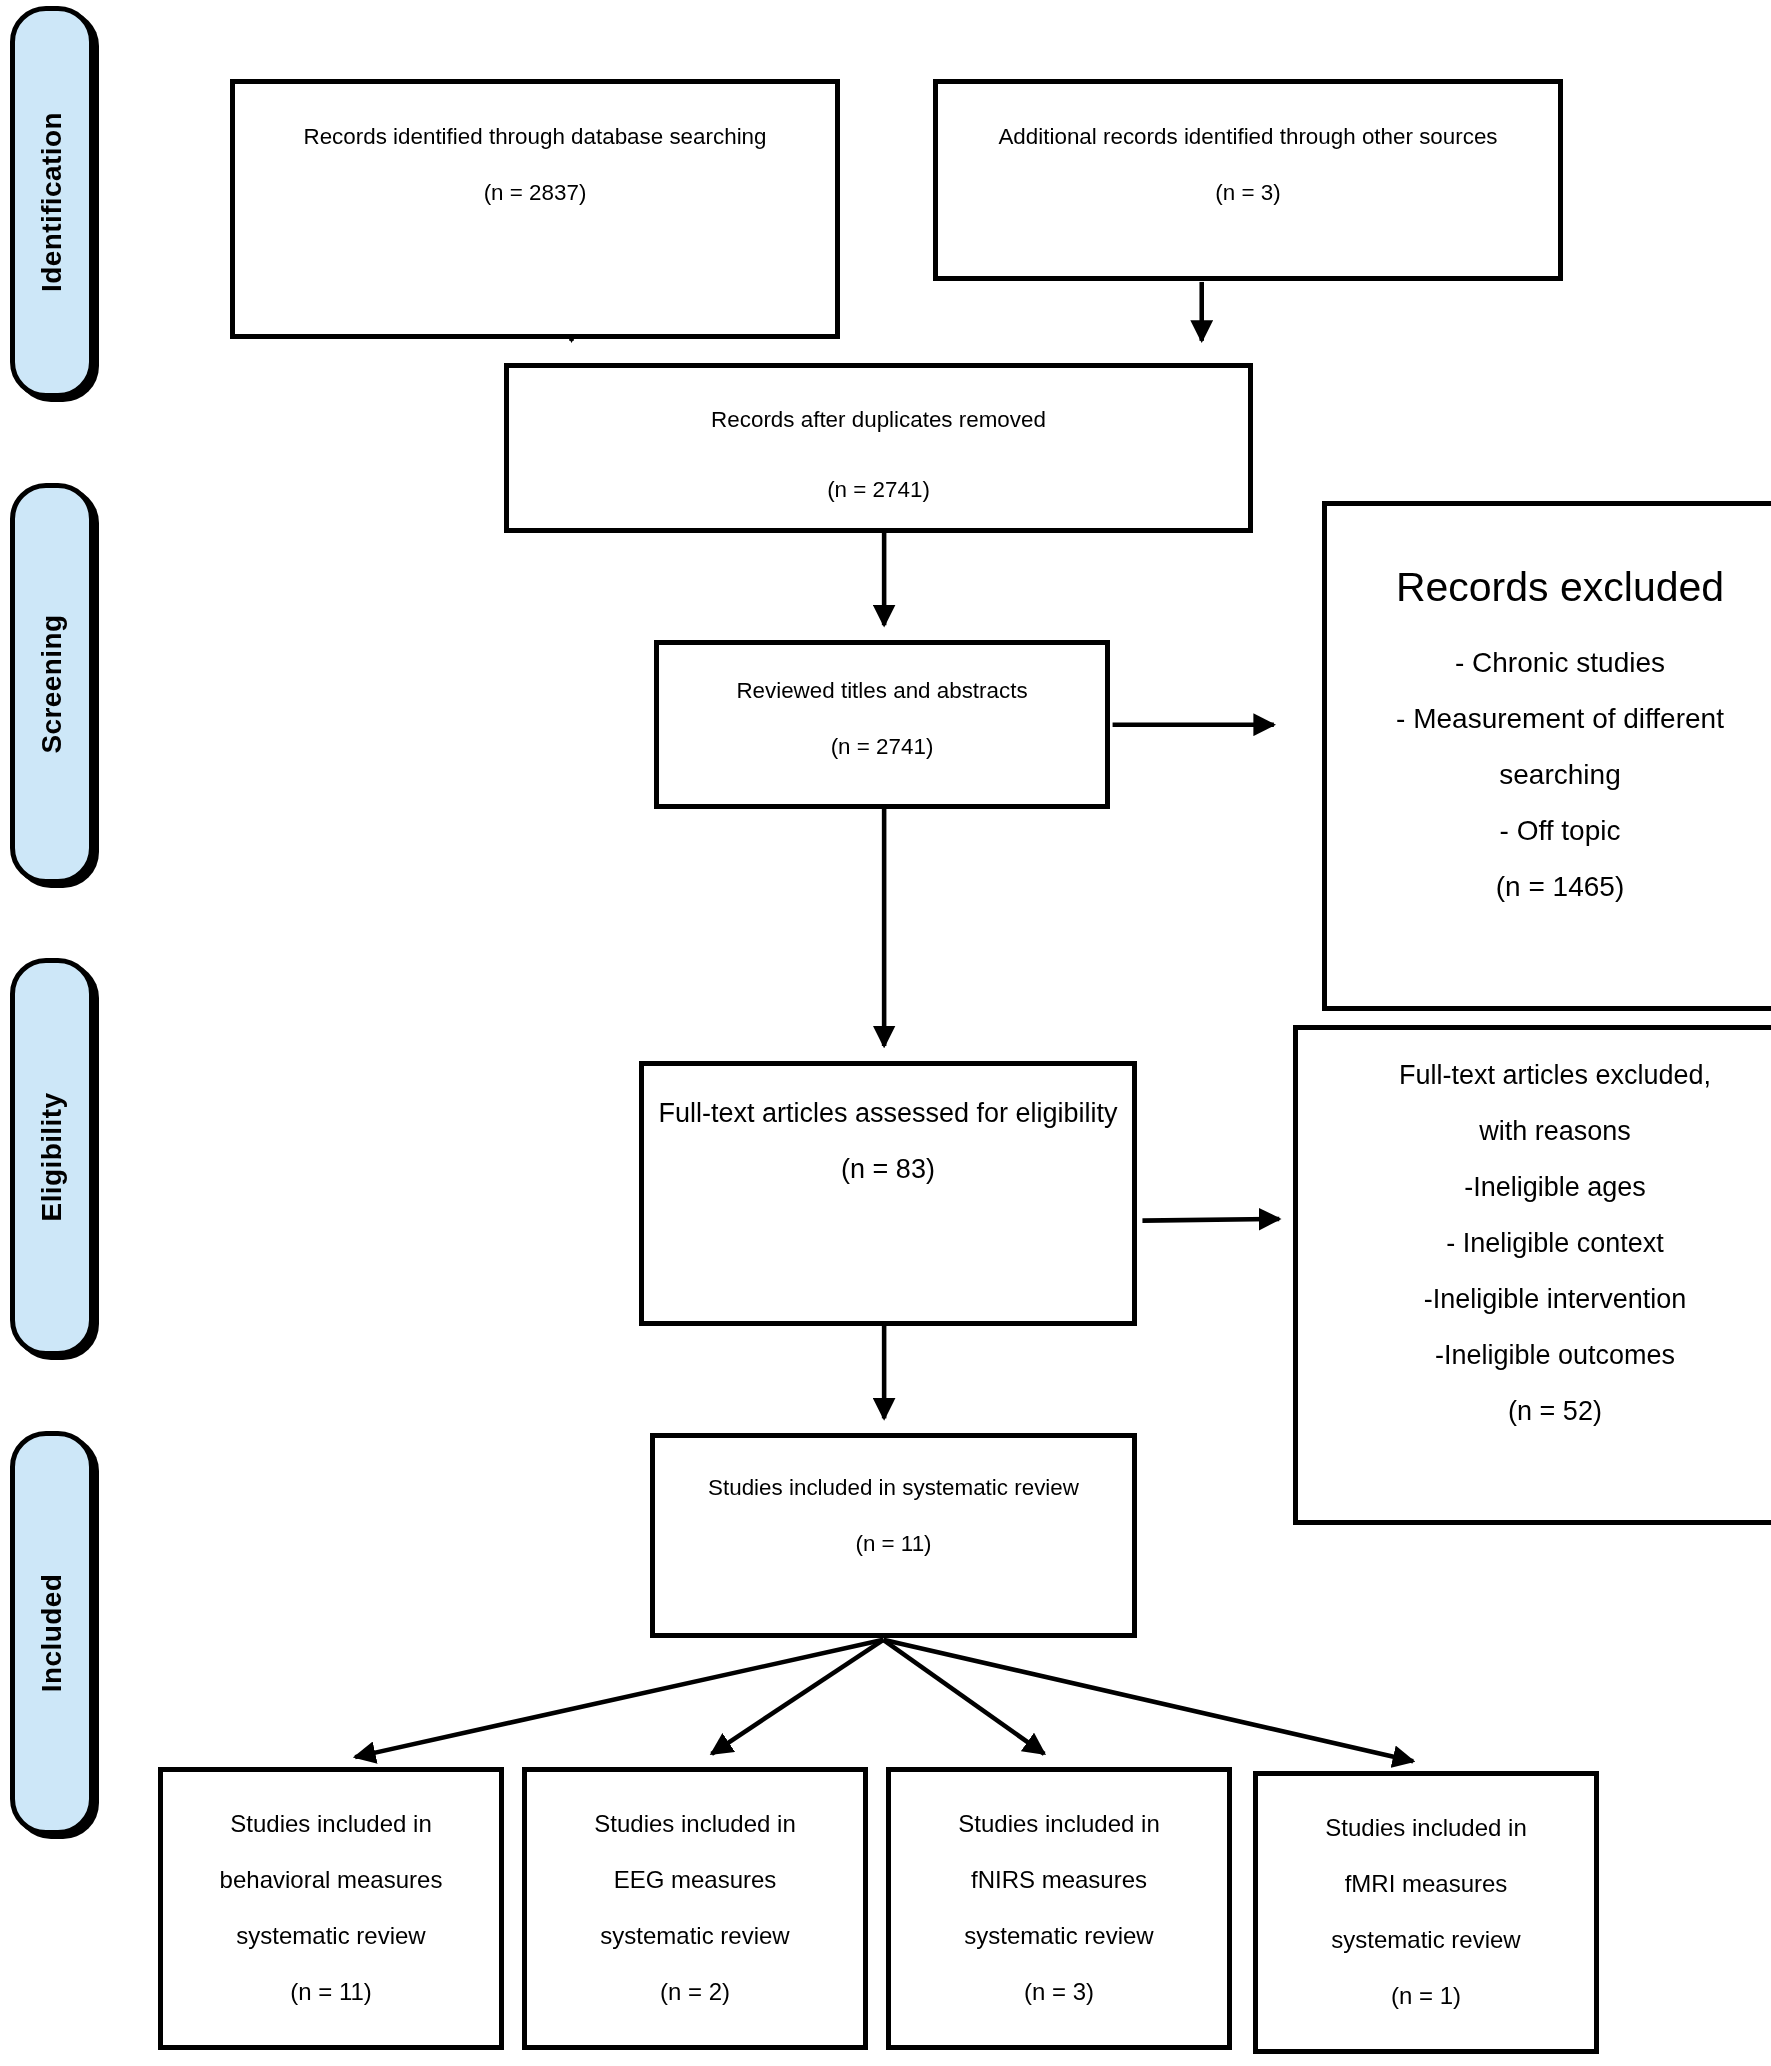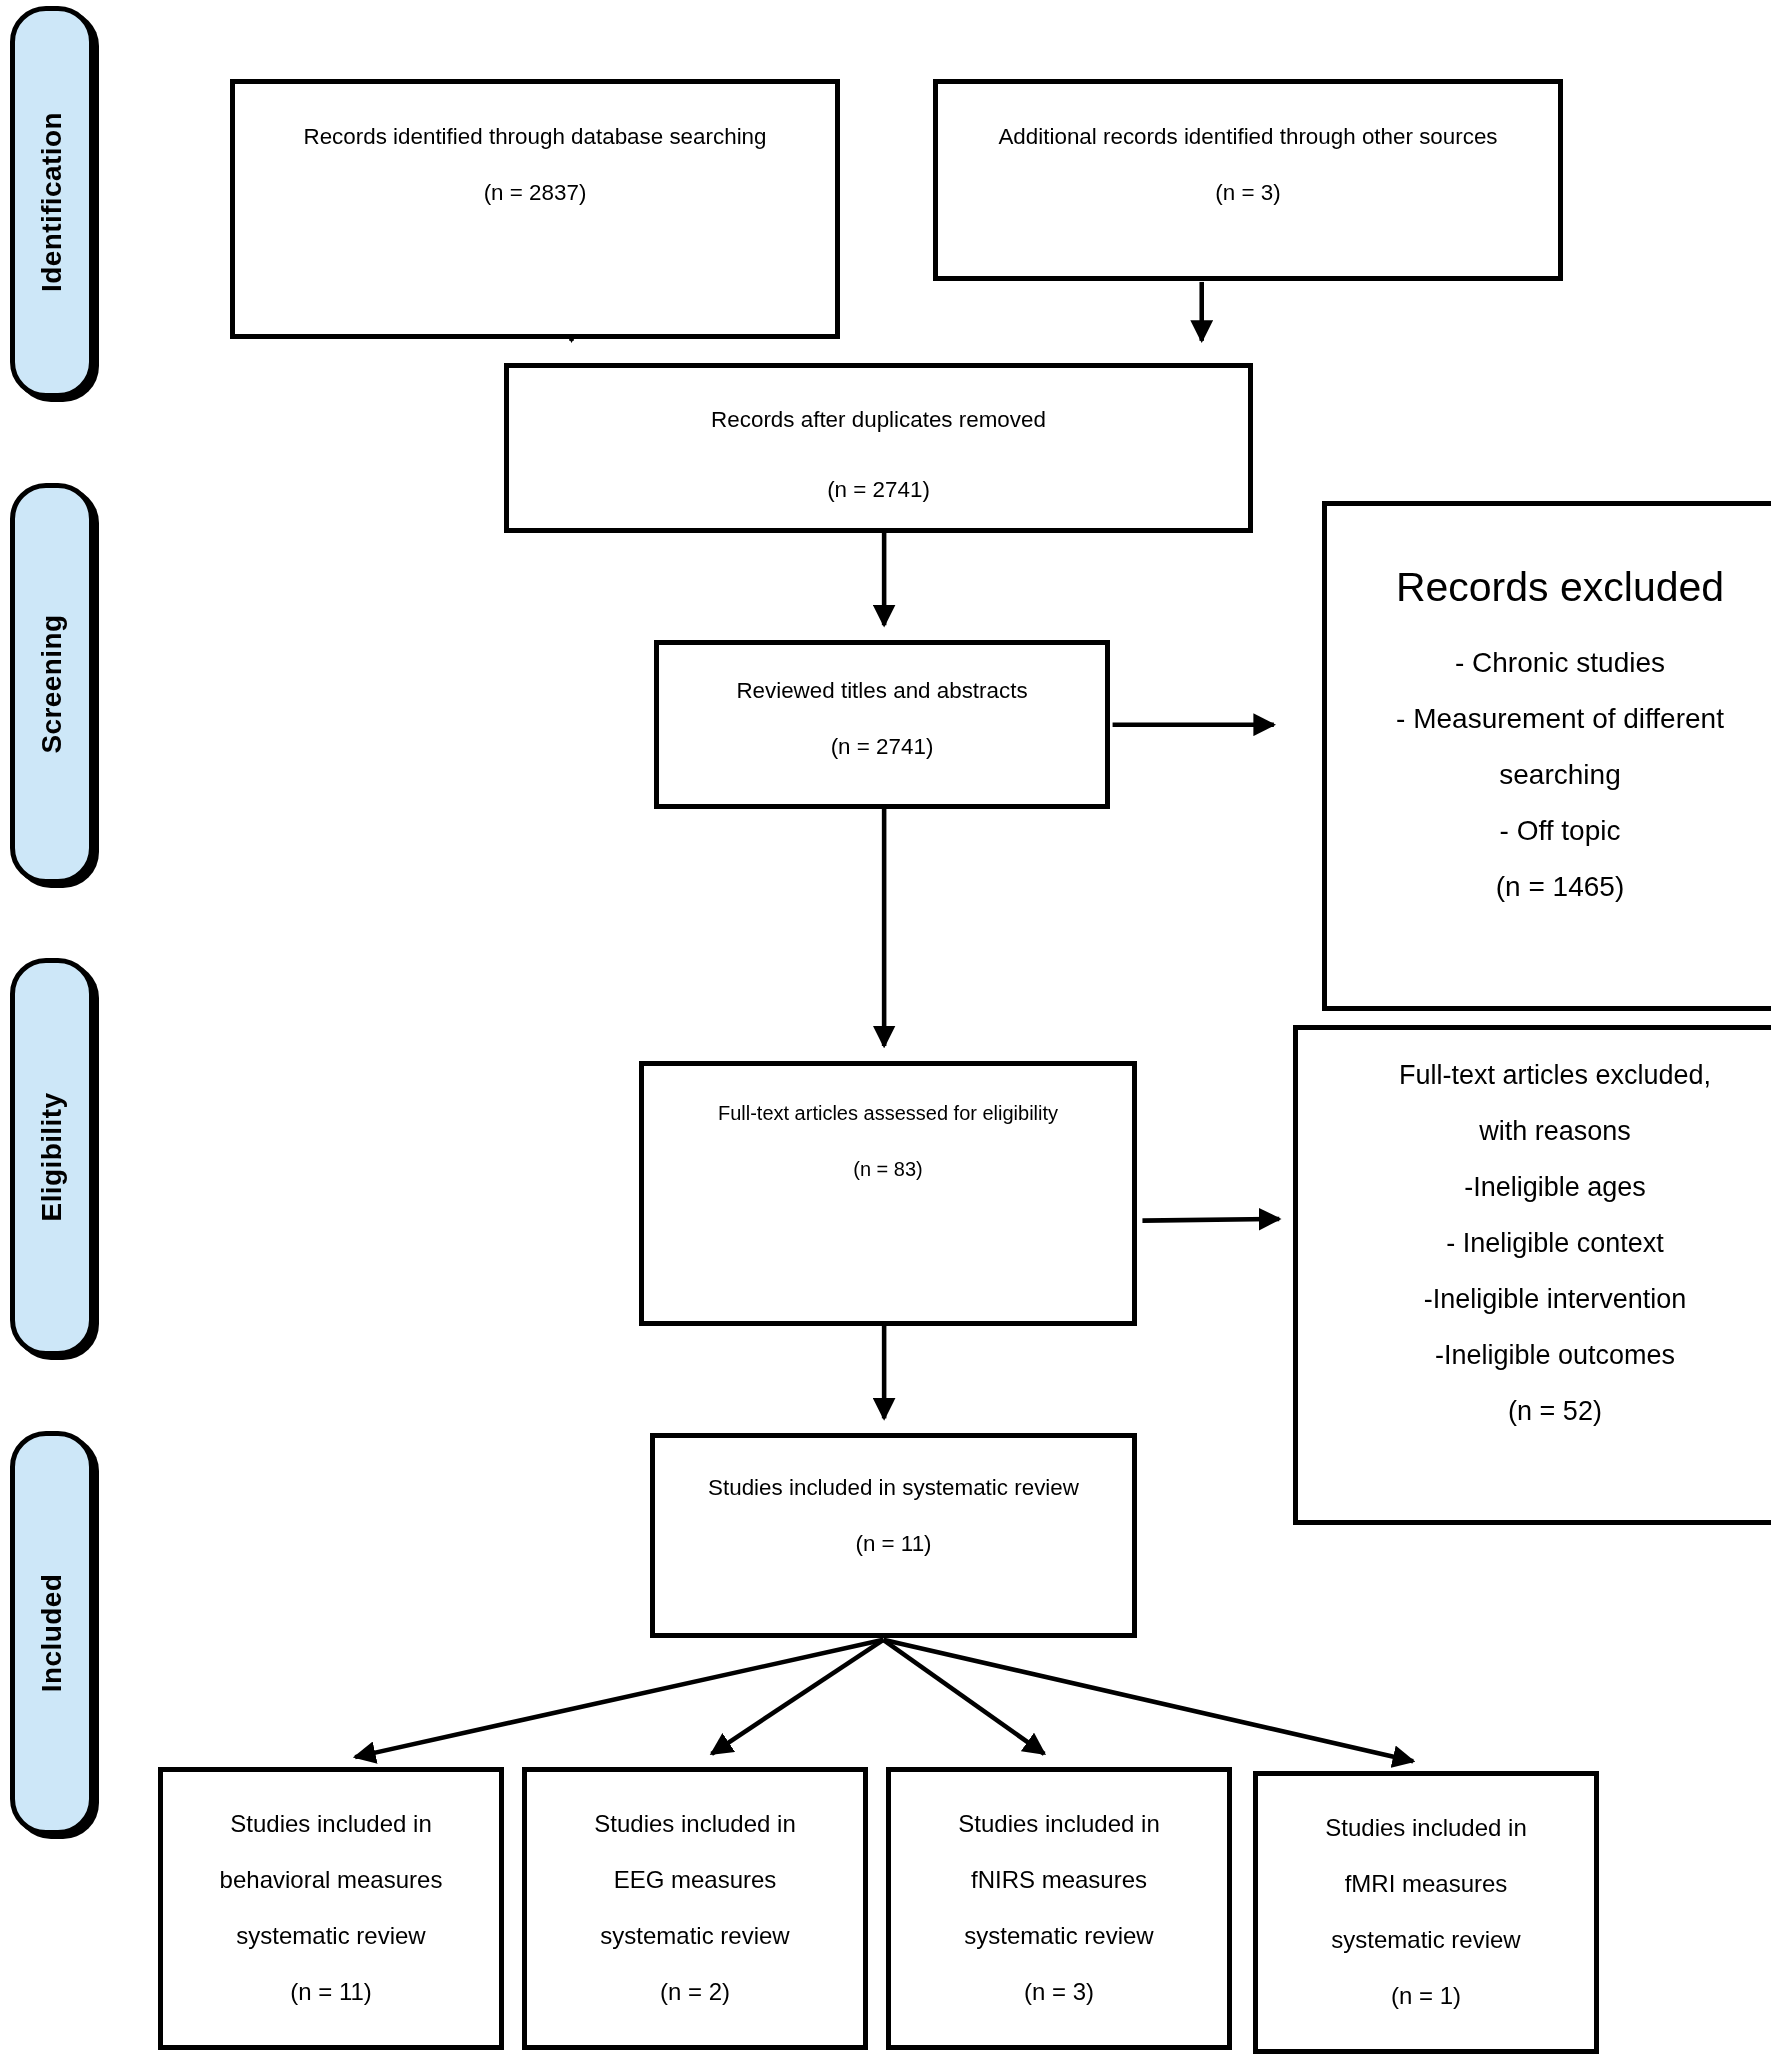--- a/index.html
+++ b/index.html
@@ -6,21 +6,21 @@
   body{width:1772px;height:2066px;position:relative;font-family:"Liberation Sans",sans-serif;color:#000;}
   #stage{position:absolute;left:0;top:0;width:1772px;height:2066px;}
   .phase{position:absolute;left:10.4px;width:84px;background:#cde7f8;border:5.8px solid #000;
          border-radius:36px;box-shadow:5px 4.1px 0 #000;box-sizing:border-box;
          display:flex;align-items:center;justify-content:center;}
   .phase span{transform:rotate(-90deg);white-space:nowrap;font-weight:bold;font-size:28px;letter-spacing:0.4px;}
   .box{position:absolute;background:#fff;border:5.4px solid #000;box-sizing:border-box;
        display:flex;flex-direction:column;align-items:center;text-align:center;}
   .box span{display:block;}
   .t54 span{font-size:22.4px;line-height:56px;}
-  .t52 span{font-size:20px;line-height:56px;}
+  .t52 span{font-size:27px;line-height:56px;}
   .bbox span{font-size:24px;line-height:56px;}
   .exc1 .title{font-size:41px;line-height:62px;font-weight:normal;}
   .exc1 .body{font-size:28px;line-height:56px;}
   .exc2 span{font-size:27px;line-height:56px;}
   svg#arrows{position:absolute;left:0;top:0;}
 </style>
 </head>
 <body>
 
 <div id="stage">

